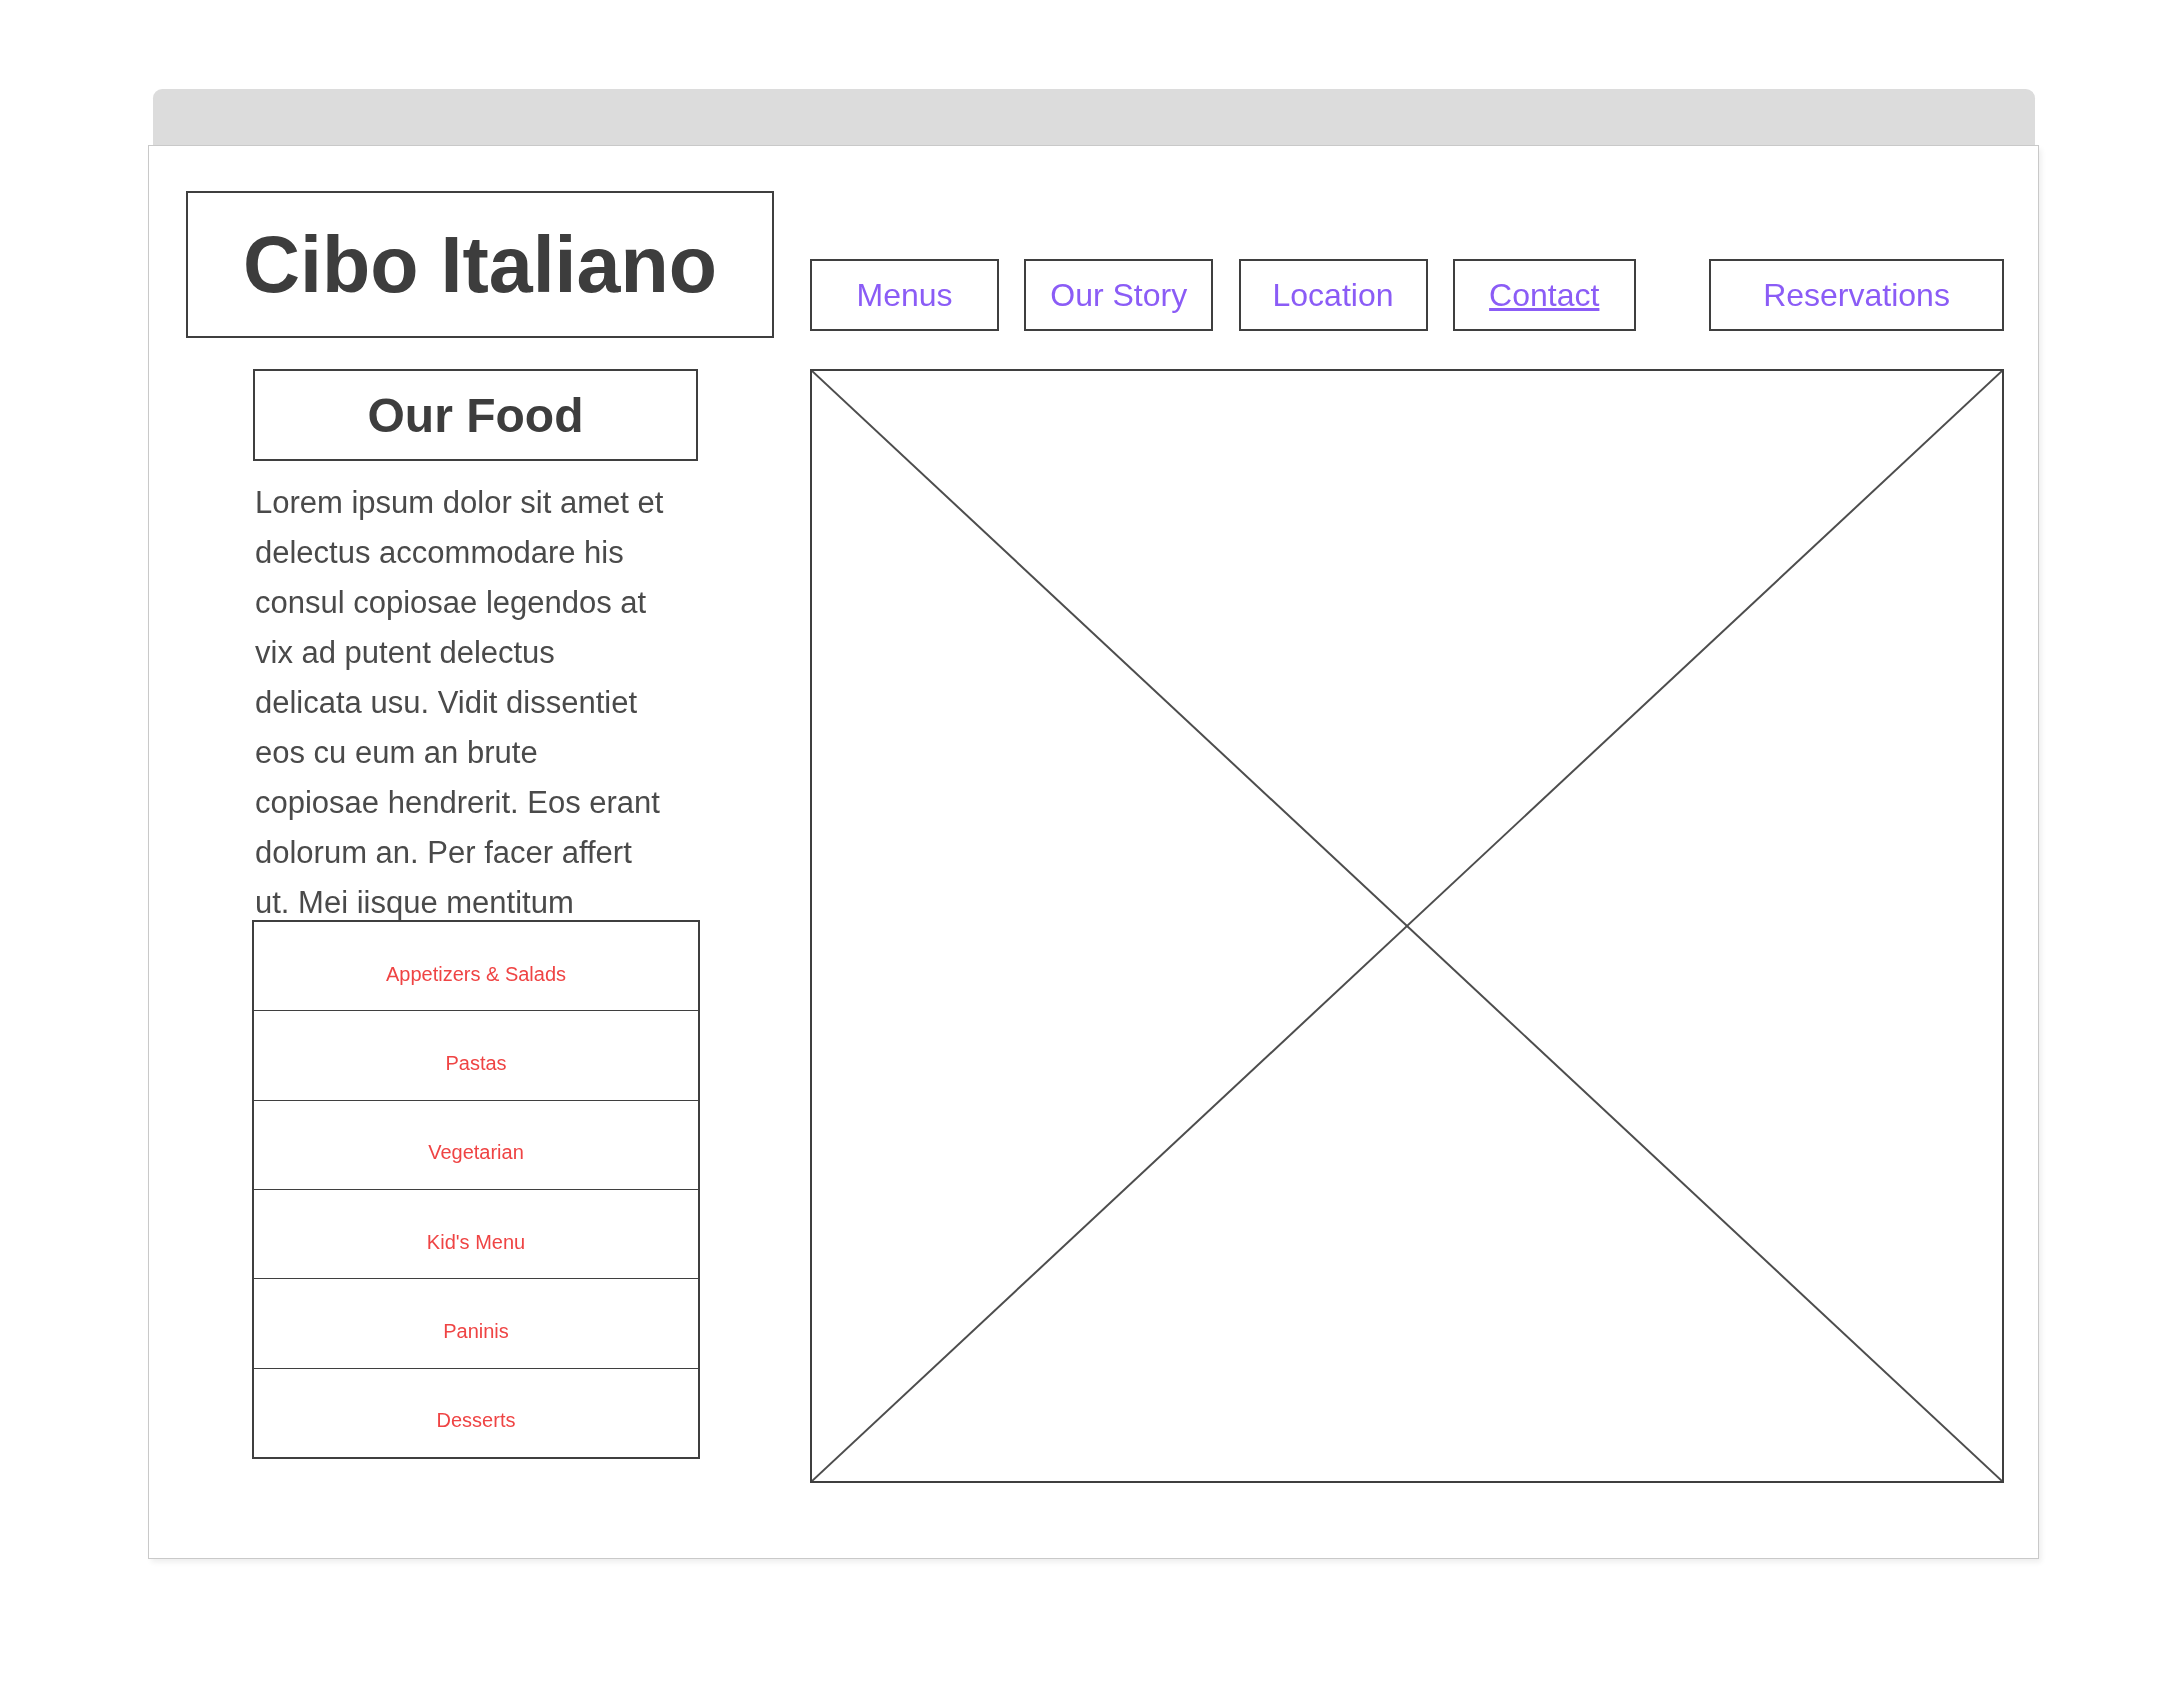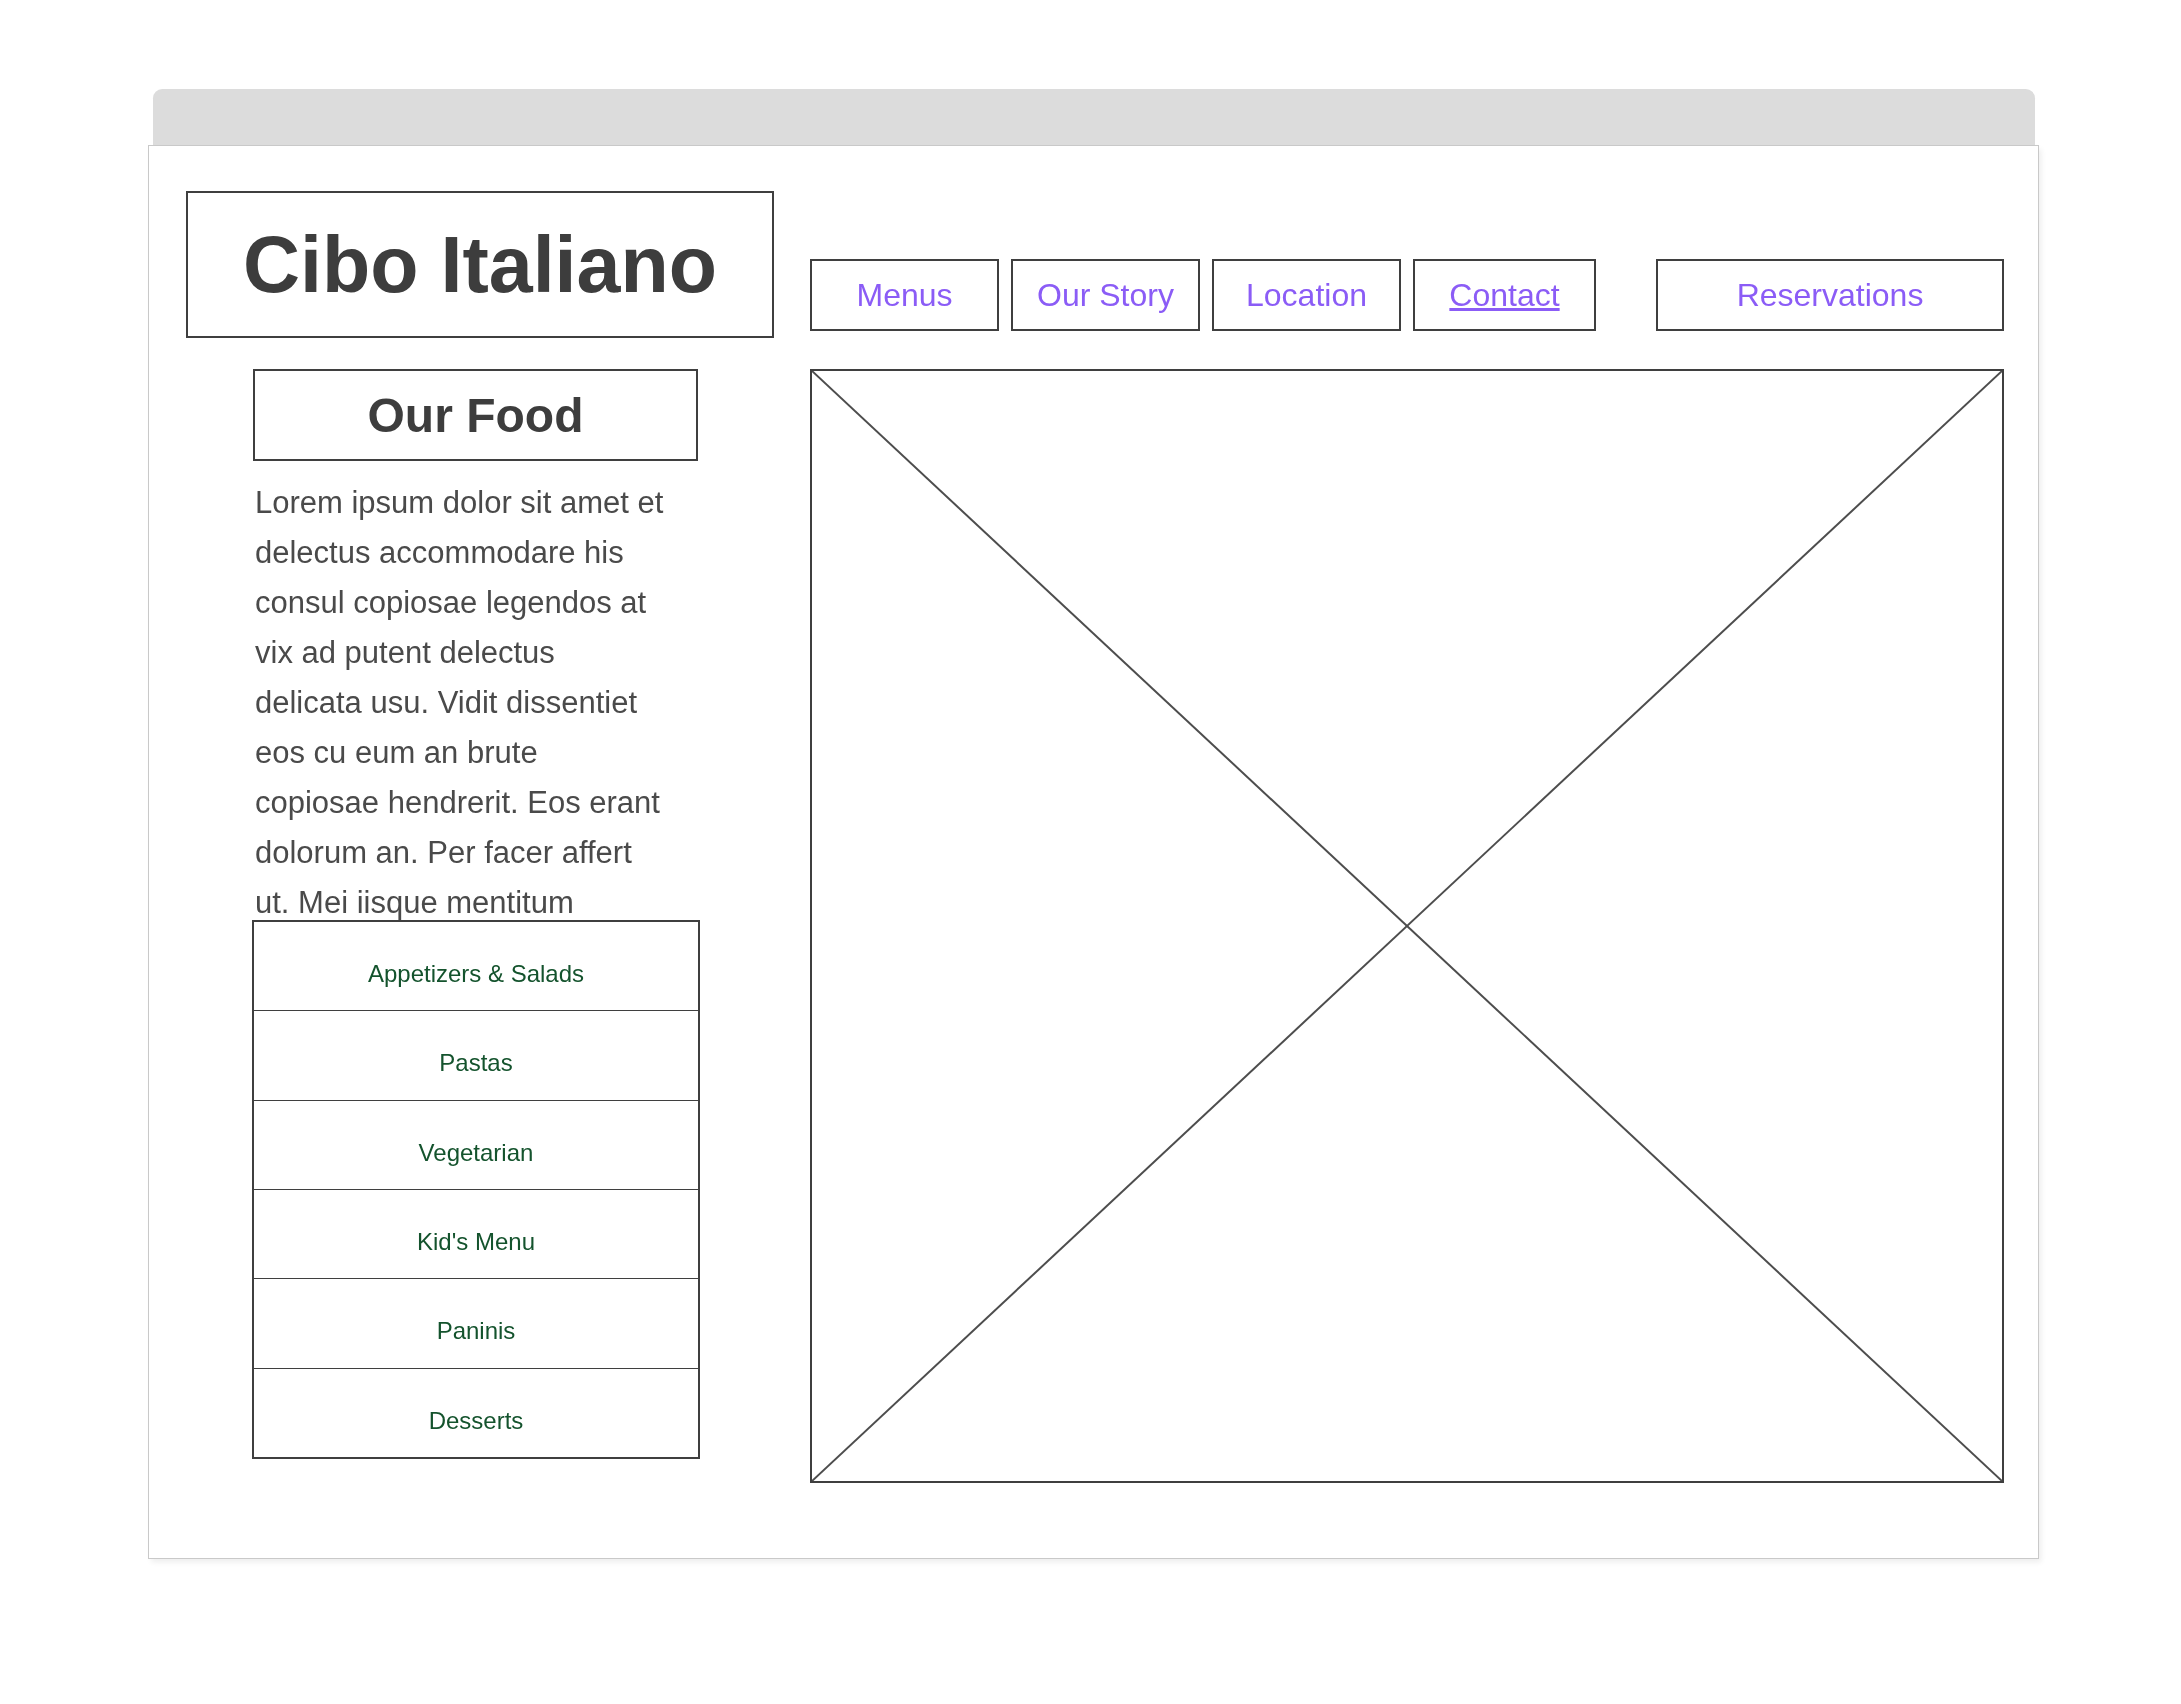--- a/index.html
+++ b/index.html
@@ -80,21 +80,21 @@
     font-family: inherit;
     font-size: 32px;
     color: #8b5cf6;
     display: flex;
     align-items: center;
     justify-content: center;
     padding: 0;
     cursor: pointer;
   }
   .nav-btn.btn-contact { width: 183px; text-decoration: underline; }
-  .nav-btn.btn-reservations { width: 348px; margin-left: 48px; }
+  .nav-btn.btn-reservations { width: 295px; margin-left: 48px; }
 
   
   .heading-box {
     position: absolute;
     left: 104px;
     top: 223px;
     width: 445px;
     height: 92px;
     border: 2.8px solid #3f3f3f;
     background: #ffffff;
@@ -132,22 +132,22 @@
     background: #ffffff;
     display: flex;
     flex-direction: column;
   }
   .cat-list li {
     flex: 1;
     display: flex;
     align-items: center;
     justify-content: center;
     border-bottom: 1.8px solid #3f3f3f;
-    font-size: 24px;
-    color: #14532d;
+    font-size: 20px;
+    color: #ef4444;
     cursor: pointer;
     margin-top: 16px;
   }
   .cat-list li:last-child { border-bottom: none; }
 
   
   .img-ph {
     position: absolute;
     left: 661px;
     top: 223px;

